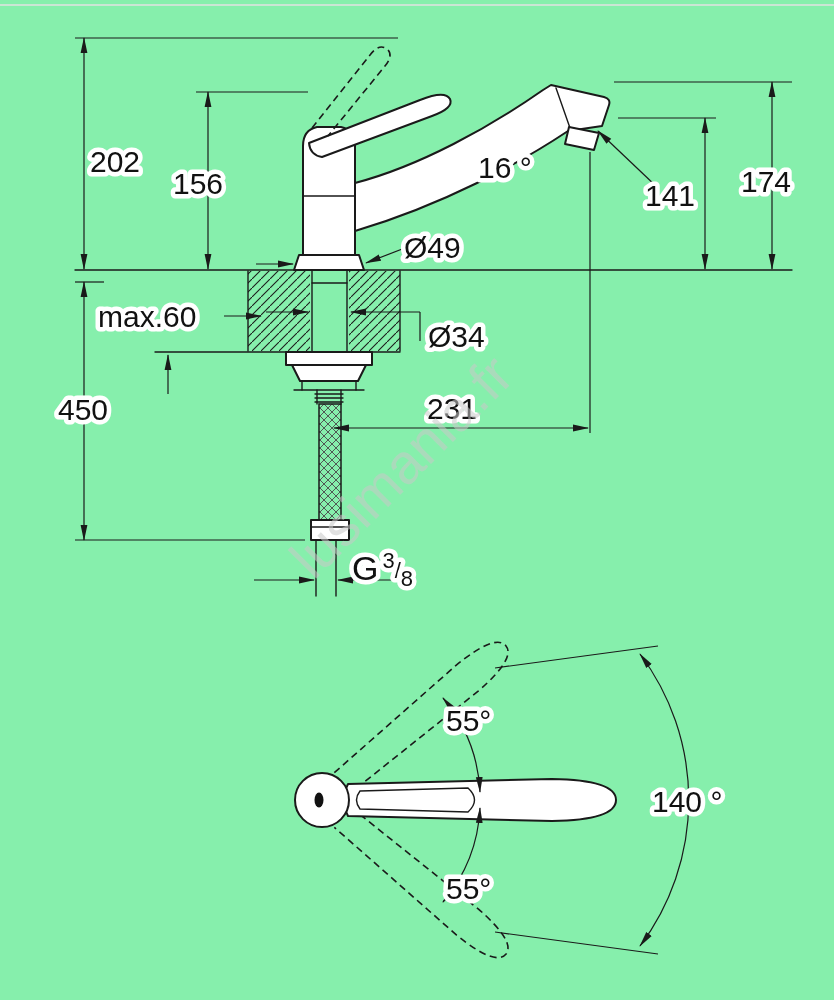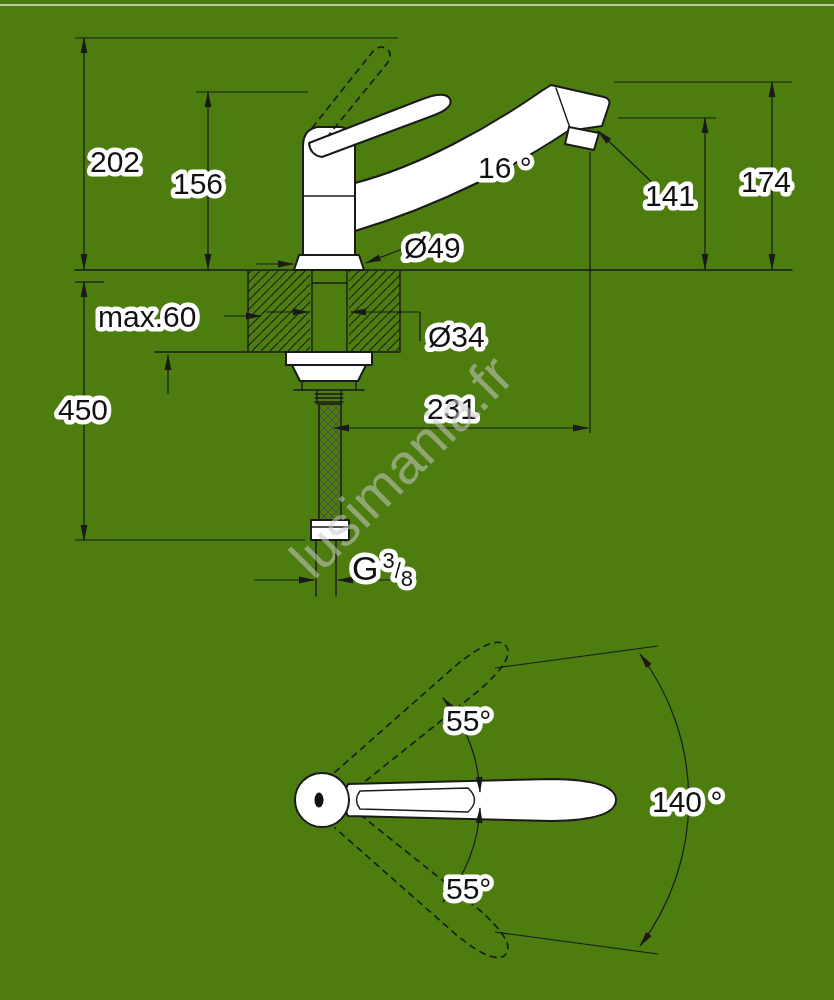--- a/index.html
+++ b/index.html
@@ -1,16 +1,16 @@
 <!DOCTYPE html>
 <html><head>
 <meta charset="utf-8">
 <style>
   html,body{margin:0;padding:0;background:#ffffff;}
-  .canvas{position:relative;width:834px;height:1000px;background:#4d7c0f;overflow:hidden;
+  .canvas{position:relative;width:834px;height:1000px;background:#86efac;overflow:hidden;
           font-family:"Liberation Sans",sans-serif;}
   svg{display:block;}
   .obj{fill:#ffffff;stroke:#1a1a1a;stroke-width:2;stroke-linejoin:round;stroke-linecap:round;}
   .objthin{fill:none;stroke:#1a1a1a;stroke-width:1.4;stroke-linecap:round;}
   .dash{fill:none;stroke:#1a1a1a;stroke-width:1.6;stroke-dasharray:7 4.5;stroke-linejoin:round;}
   .dim{fill:none;stroke:#1a1a1a;stroke-width:1.2;}
   .dimtxt{font-family:"Liberation Sans",sans-serif;font-size:30px;fill:#111111;
           paint-order:stroke;stroke:#ffffff;stroke-width:9px;stroke-linejoin:round;}
   .big{font-size:34px;}
   .sup{font-size:22px;}

